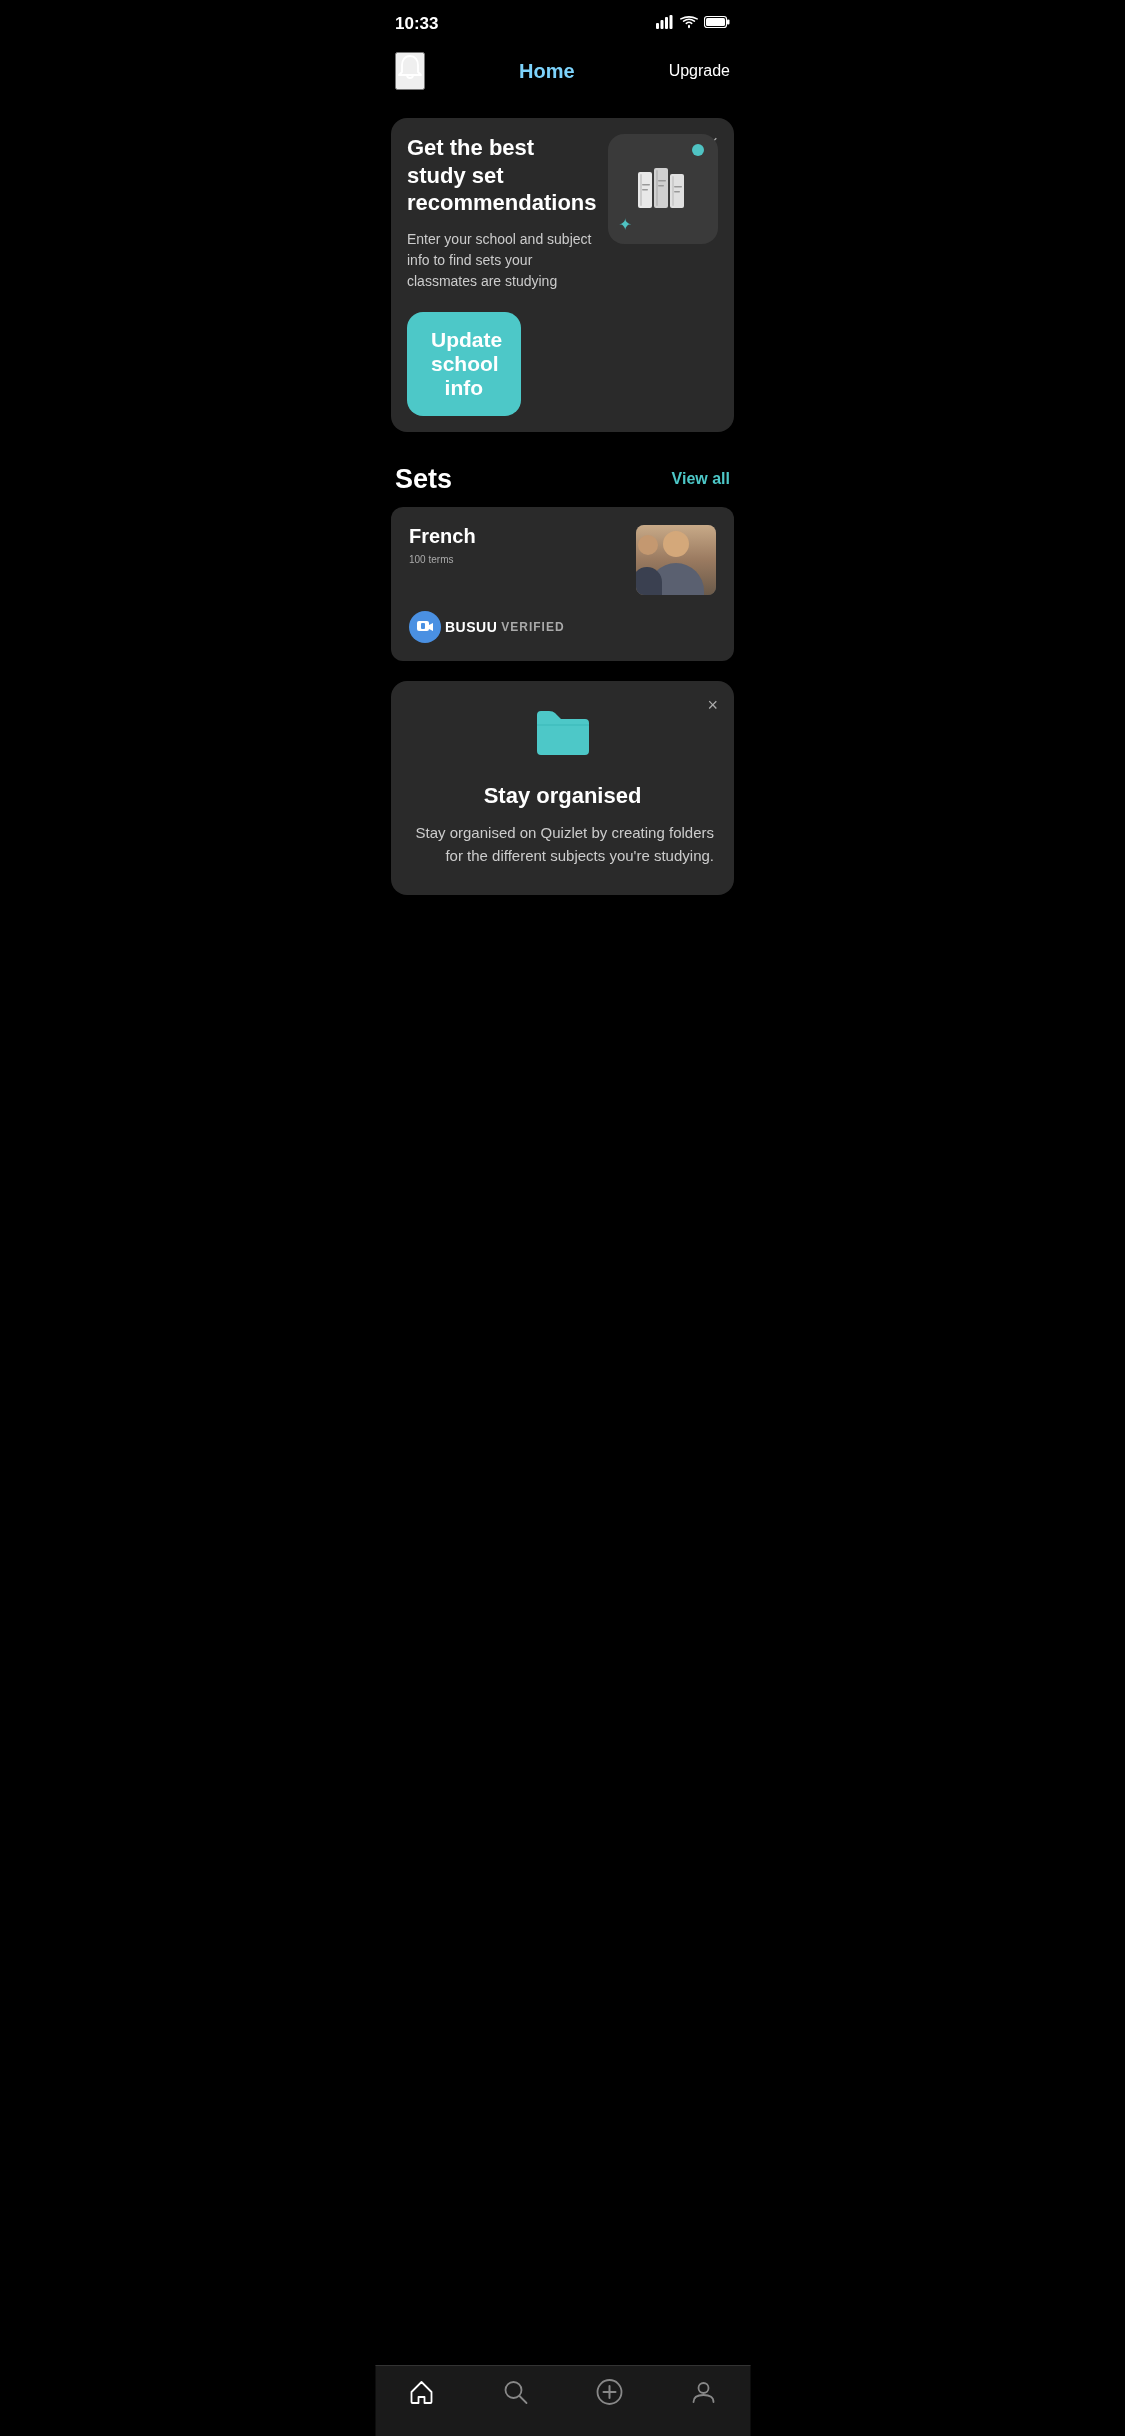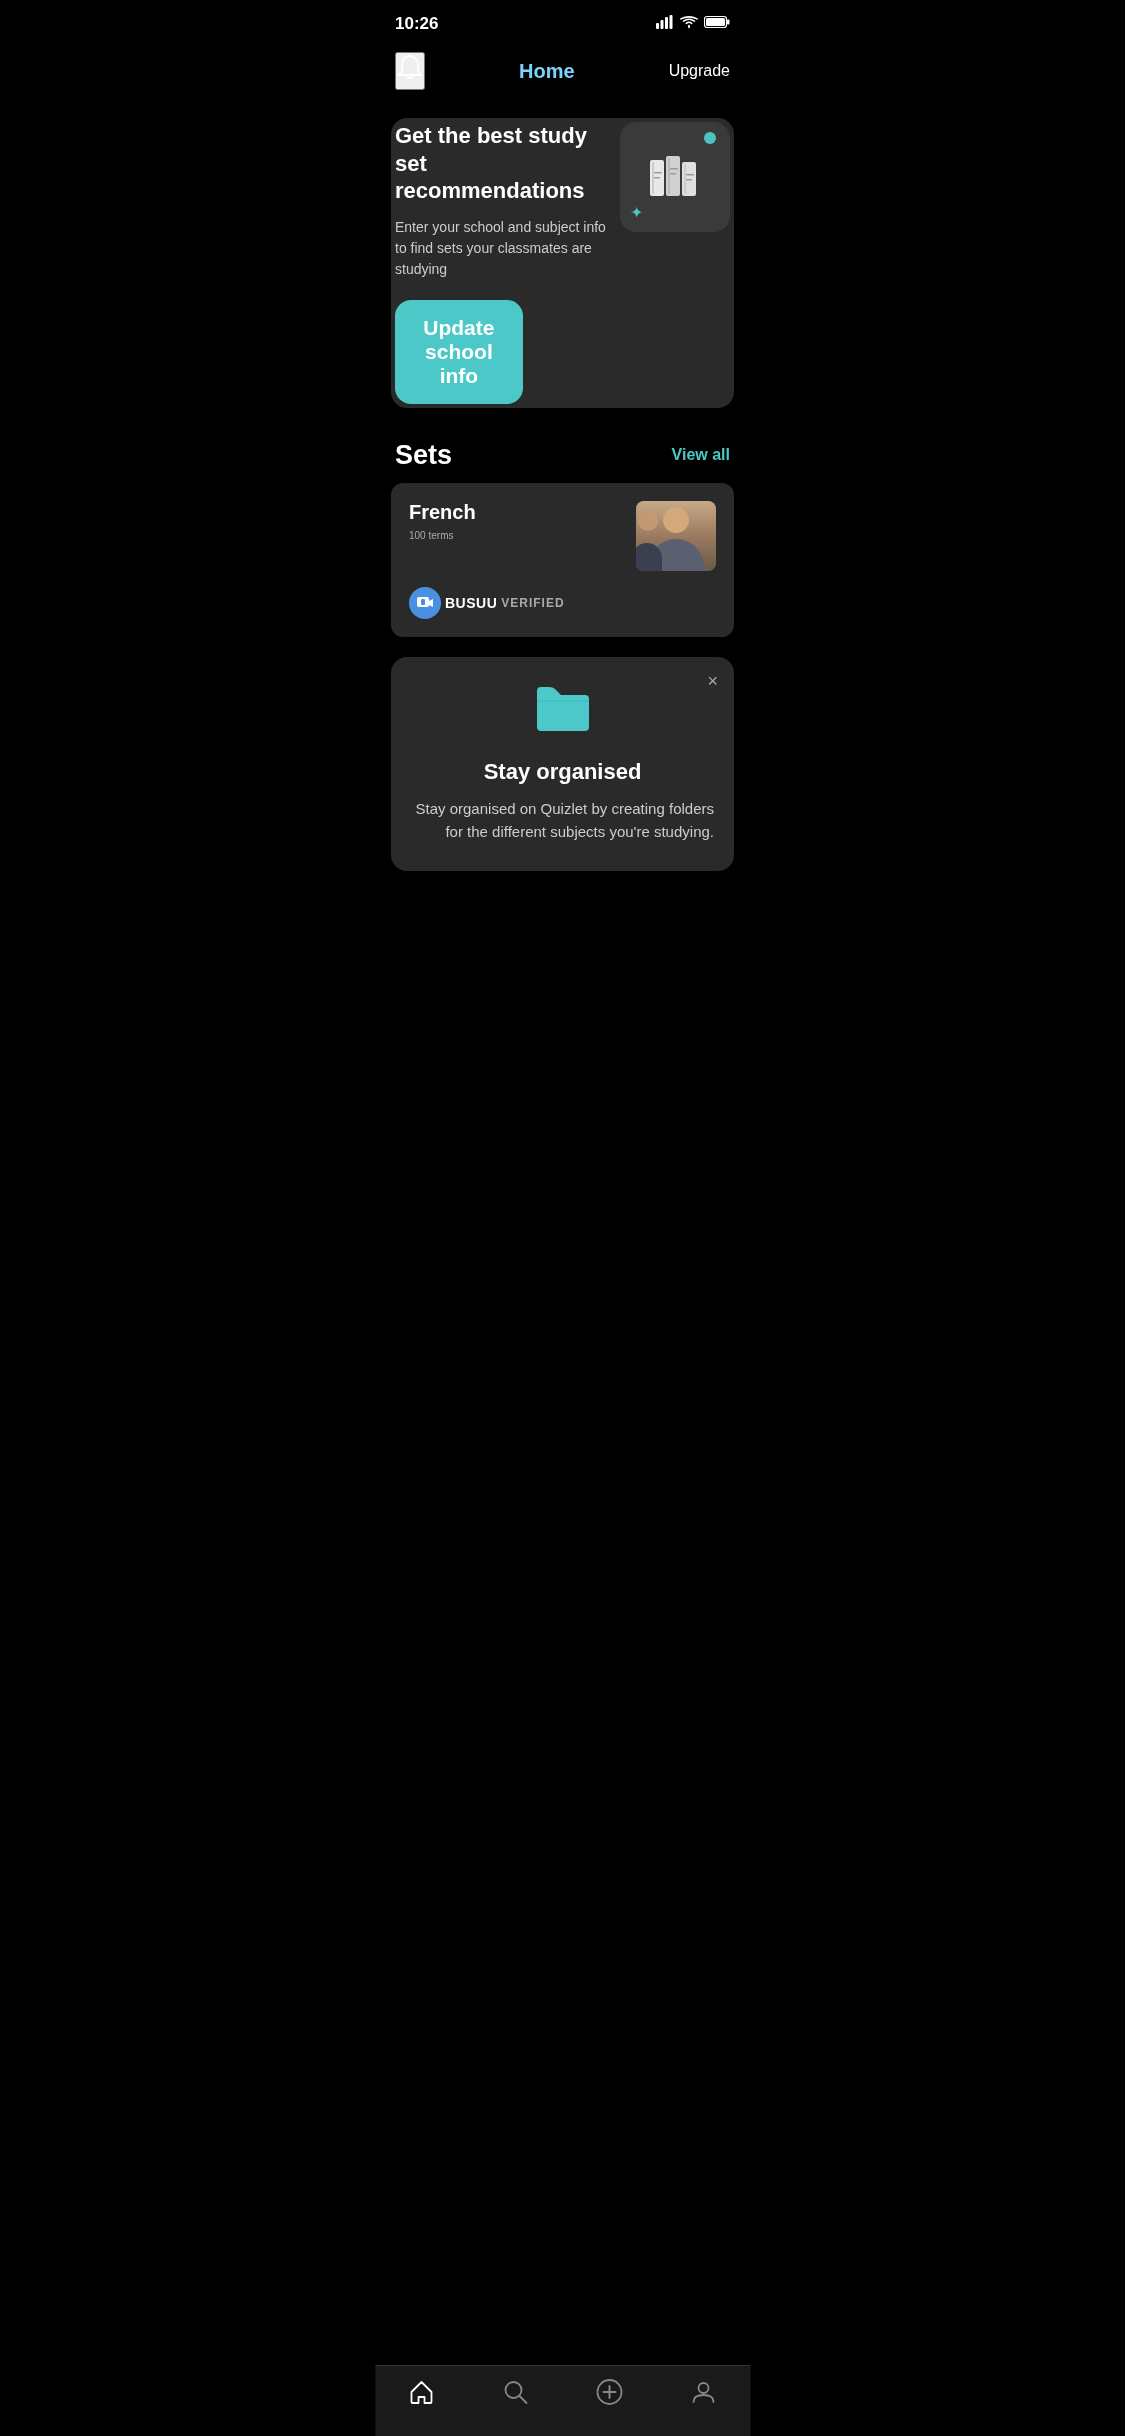--- a/index.html
+++ b/index.html
@@ -60,21 +60,21 @@
       background: none;
       border: none;
       cursor: pointer;
     }
 
     
     .promo-card {
       background: #2a2a2a;
       border-radius: 16px;
       margin: 12px 16px;
-      padding: 4px;
+      padding: 16px;
       position: relative;
       display: flex;
       flex-direction: column;
       justify-content: flex-end;
     }
     .promo-close {
       position: absolute;
       top: 14px;
       right: 16px;
       color: #aaa;
@@ -297,21 +297,21 @@
     .nav-item.active {
       color: #fff;
     }
 
     .spacer { height: 140px; }
   </style>
 </head>
 <body>
 
 <div class="status-bar">
-  <span class="status-time">10:26</span>
+  <span class="status-time">10:33</span>
   <div class="status-icons">
     <span>
       <svg width="18" height="14" viewBox="0 0 18 14" fill="white">
         <rect x="0" y="8" width="3" height="6" rx="1"></rect>
         <rect x="4.5" y="5" width="3" height="9" rx="1"></rect>
         <rect x="9" y="2" width="3" height="12" rx="1"></rect>
         <rect x="13.5" y="0" width="3" height="14" rx="1"></rect>
       </svg>
     </span>
     <span>

